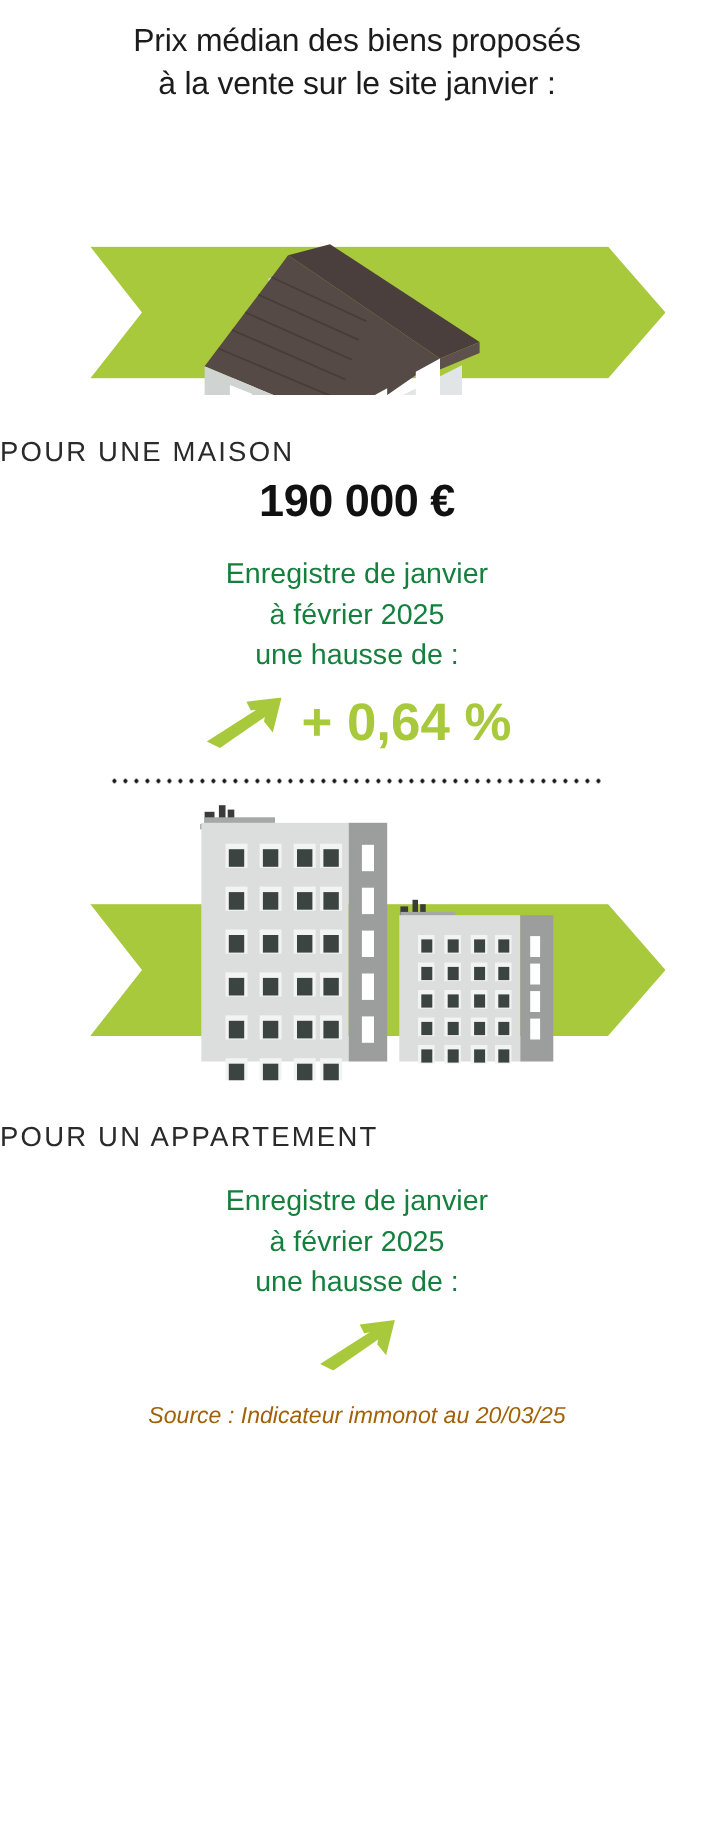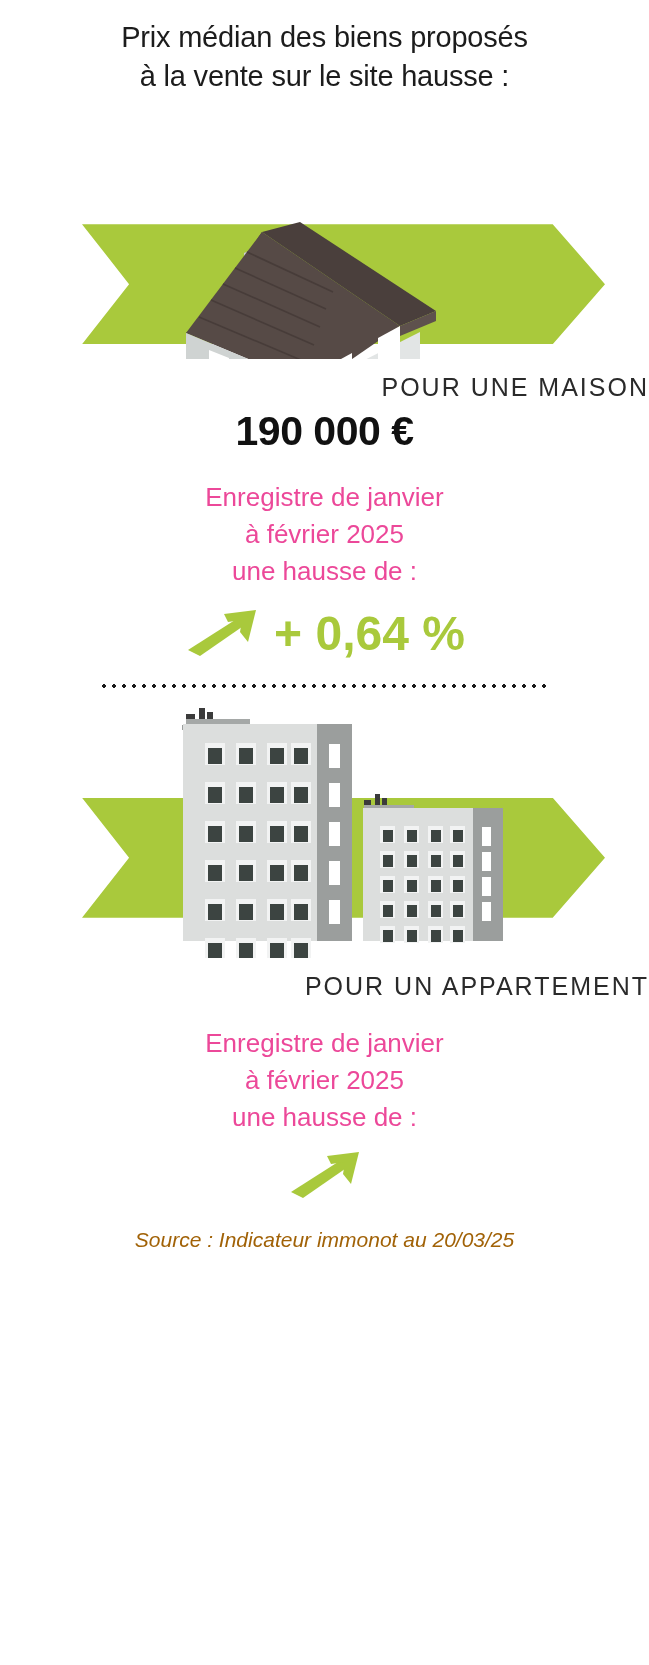--- a/index.html
+++ b/index.html
@@ -58,43 +58,43 @@
   }
 
   .illus {
     position: absolute;
     left: 0; top: 0;
     width: 649px;
   }
 
   
   .label-line {
-    text-align: right;
+    text-align: left;
     font-size: 25px;
     letter-spacing: 2.0px;
     font-weight: 400;
     color: #2a2a2a;
-    margin-top: 14px;
+    margin-top: 38px;
   }
   .value-line {
     text-align: center;
     font-size: 41px;
     font-weight: 700;
     letter-spacing: -0.5px;
     color: #111111;
     margin-top: 6px;
   }
   .value-line sup { font-size: 0.58em; vertical-align: super; }
 
   .desc {
     text-align: center;
     font-size: 26px;
     line-height: 1.42;
     font-weight: 400;
-    color: #ec4899;
+    color: #15803d;
     margin-top: 24px;
   }
   .desc .line { display: block; }
 
   
   .trend {
     display: flex;
     align-items: center;
     justify-content: center;
     gap: 14px;
@@ -128,21 +128,21 @@
     margin-top: 30px;
   }
 </style>
 </head>
 <body>
 
 <div class="page">
 
   <div class="title">
     <span class="line">Prix médian des biens proposés</span>
-    <span class="line">à la vente sur le site hausse :</span>
+    <span class="line">à la vente sur le site janvier :</span>
   </div>
 
   <div class="band band-house">
     <div class="banner banner-house"></div>
     <svg class="illus" width="649" height="260" viewBox="0 0 649 260">
 
       <polygon points="258,148 272,142 272,176 258,184" fill="#e2e5e5"></polygon>
       <polygon points="244,154 258,148 258,184 244,178" fill="#cfd3d2"></polygon>
       <polygon points="244,154 258,147 272,142 258,148" fill="#8c7f7b"></polygon>
 

